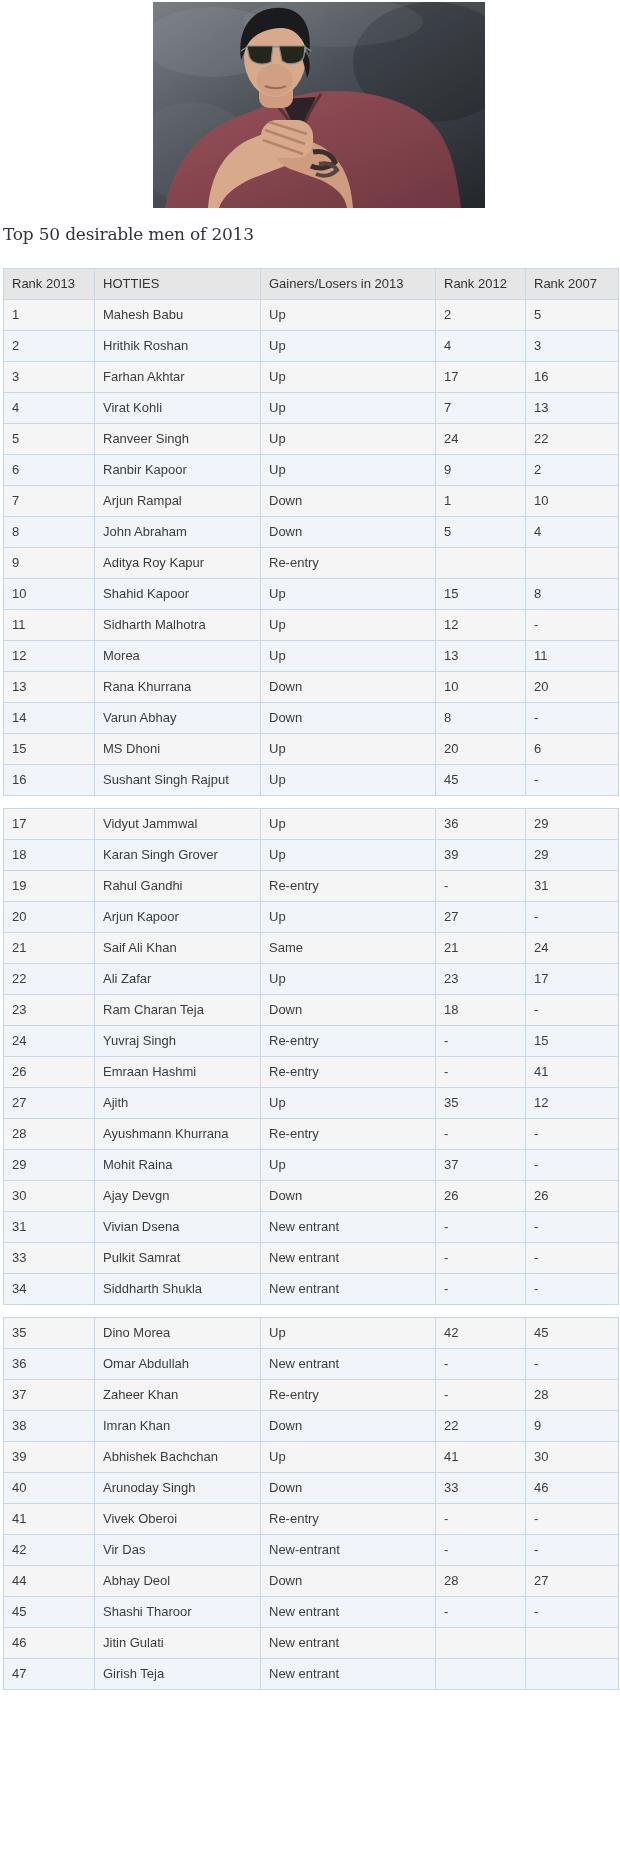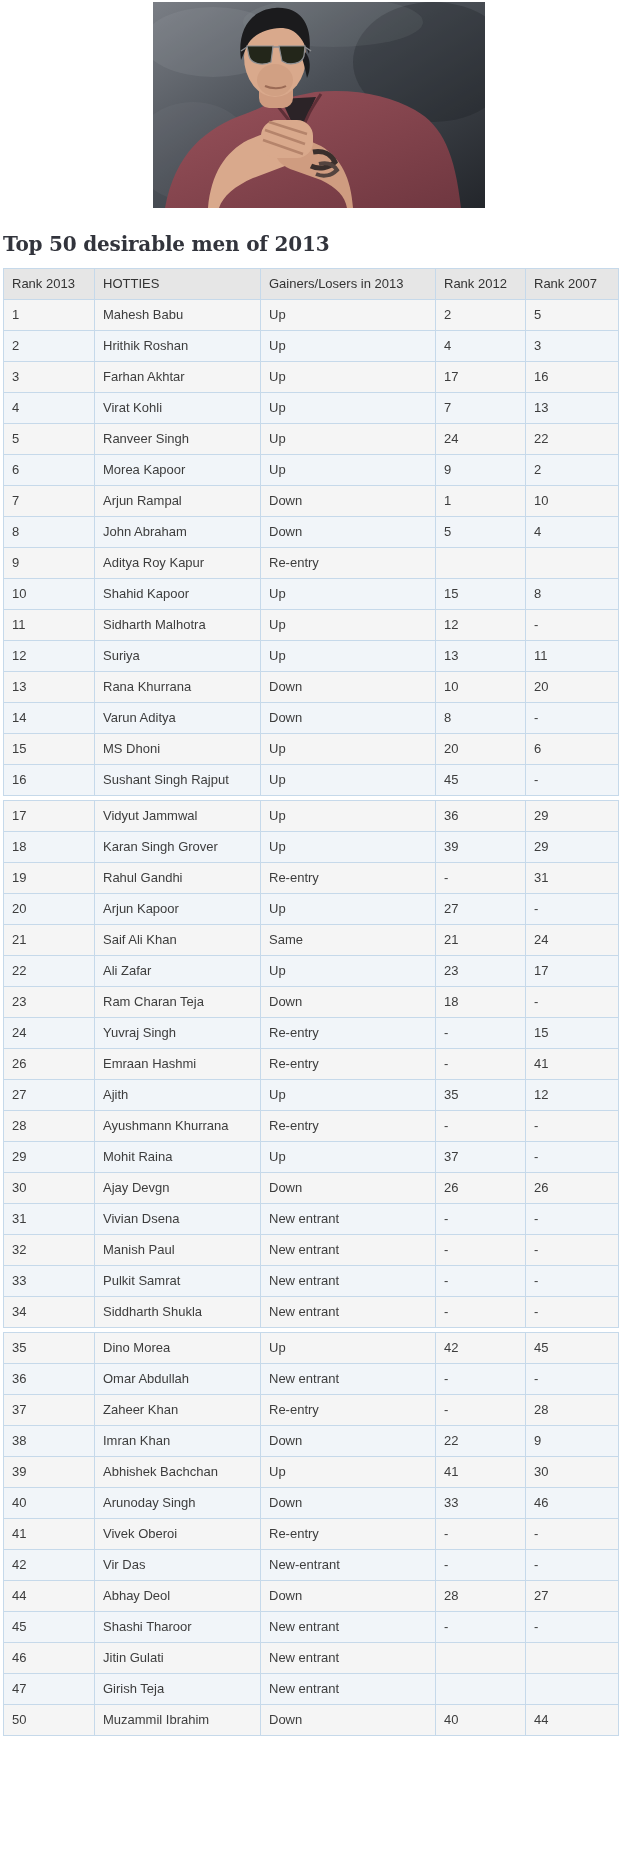--- a/index.html
+++ b/index.html
@@ -6,30 +6,30 @@
   body{
     width:620px;height:1865px;position:relative;
     font-family:"Liberation Sans", sans-serif;
   }
   .hero{
     position:absolute;left:153px;top:2px;width:332px;height:206px;
     overflow:hidden;background:#40454c;
   }
   .hero svg{display:block;}
   .page-title{
-    position:absolute;left:3px;top:232px;margin:0;
-    font-family:"DejaVu Serif", serif;font-weight:bold;font-size:20px;
+    position:absolute;left:3px;top:224px;margin:0;
+    font-family:"DejaVu Serif", serif;font-weight:normal;font-size:17px;
     color:#32343c;letter-spacing:-0.2px;
   }
   .tables{
     position:absolute;left:3px;top:268px;width:615px;
   }
   table.rank-table{
     border-collapse:collapse;table-layout:fixed;width:615px;
-    margin:0 0 4px 0;
+    margin:0 0 12px 0;
   }
   .rank-table th,.rank-table td{
     border:1px solid #c6d9ea;
     height:30px;box-sizing:border-box;
     padding:0 6px 0 8px;
     font-size:13px;line-height:30px;
     text-align:left;vertical-align:middle;
     overflow:hidden;white-space:nowrap;
     font-weight:normal;
   }
@@ -147,21 +147,21 @@
         </tr>
         <tr>
           <td>5</td>
           <td>Ranveer Singh</td>
           <td>Up</td>
           <td>24</td>
           <td>22</td>
         </tr>
         <tr>
           <td>6</td>
-          <td>Morea Kapoor</td>
+          <td>Ranbir Kapoor</td>
           <td>Up</td>
           <td>9</td>
           <td>2</td>
         </tr>
         <tr>
           <td>7</td>
           <td>Arjun Rampal</td>
           <td>Down</td>
           <td>1</td>
           <td>10</td>
@@ -189,35 +189,35 @@
         </tr>
         <tr>
           <td>11</td>
           <td>Sidharth Malhotra</td>
           <td>Up</td>
           <td>12</td>
           <td>-</td>
         </tr>
         <tr>
           <td>12</td>
-          <td>Suriya</td>
+          <td>Morea</td>
           <td>Up</td>
           <td>13</td>
           <td>11</td>
         </tr>
         <tr>
           <td>13</td>
           <td>Rana Khurrana</td>
           <td>Down</td>
           <td>10</td>
           <td>20</td>
         </tr>
         <tr>
           <td>14</td>
-          <td>Varun Aditya</td>
+          <td>Varun Abhay</td>
           <td>Down</td>
           <td>8</td>
           <td>-</td>
         </tr>
         <tr>
           <td>15</td>
           <td>MS Dhoni</td>
           <td>Up</td>
           <td>20</td>
           <td>6</td>
@@ -333,27 +333,20 @@
           <td>26</td>
         </tr>
         <tr>
           <td>31</td>
           <td>Vivian Dsena</td>
           <td>New entrant</td>
           <td>-</td>
           <td>-</td>
         </tr>
         <tr>
-          <td>32</td>
-          <td>Manish Paul</td>
-          <td>New entrant</td>
-          <td>-</td>
-          <td>-</td>
-        </tr>
-        <tr>
           <td>33</td>
           <td>Pulkit Samrat</td>
           <td>New entrant</td>
           <td>-</td>
           <td>-</td>
         </tr>
         <tr>
           <td>34</td>
           <td>Siddharth Shukla</td>
           <td>New entrant</td>
@@ -449,22 +442,15 @@
           <td></td>
           <td></td>
         </tr>
         <tr>
           <td>47</td>
           <td>Girish Teja</td>
           <td>New entrant</td>
           <td></td>
           <td></td>
         </tr>
-        <tr>
-          <td>50</td>
-          <td>Muzammil Ibrahim</td>
-          <td>Down</td>
-          <td>40</td>
-          <td>44</td>
-        </tr>
       </tbody>
   </table>
 </div>
 
 </body></html>

